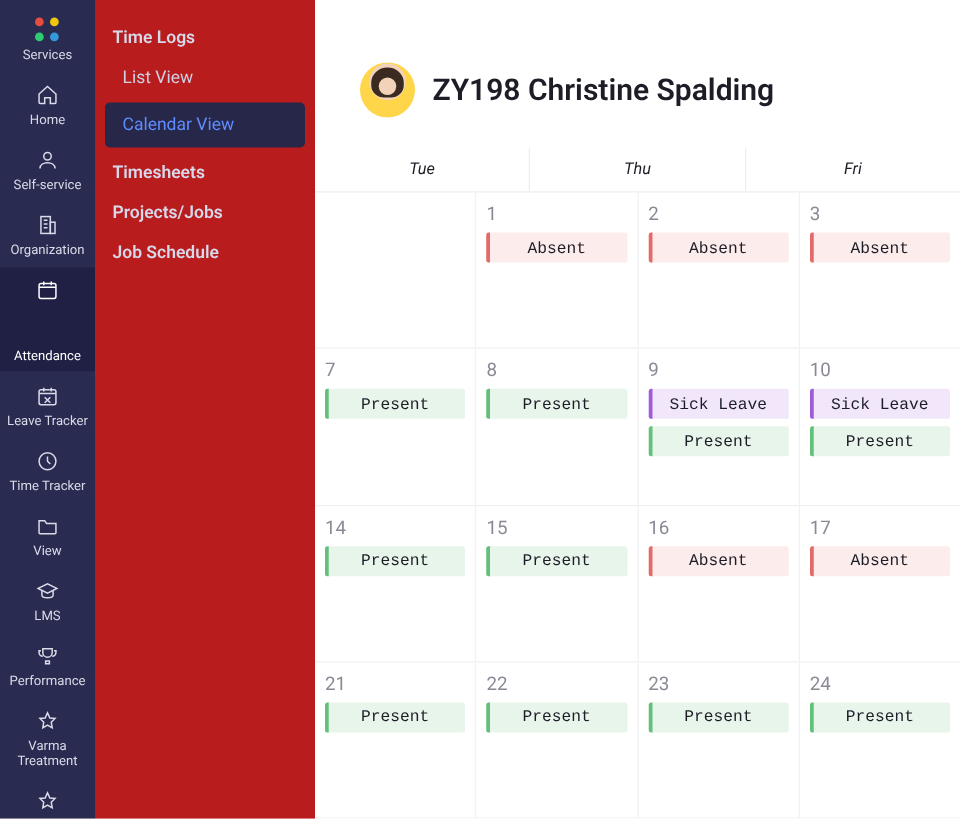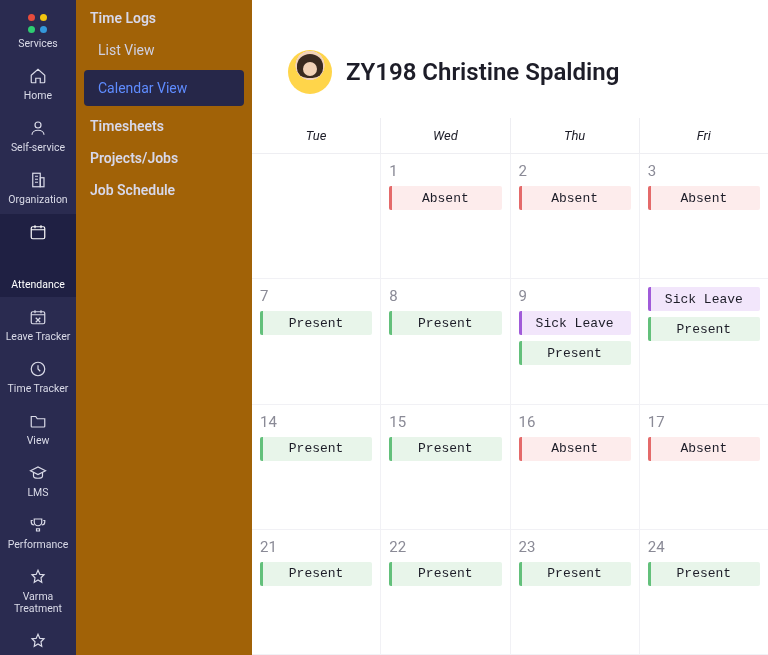--- a/index.html
+++ b/index.html
@@ -41,23 +41,23 @@
   }
   .rail-item svg { stroke:#dadbe8; fill:none; stroke-width:1.6; }
   .rail-item.active svg { stroke:#fff; }
   .brand-dots { width:20px; height:20px; display:grid; grid-template-columns:1fr 1fr; grid-template-rows:1fr 1fr; gap:3px; }
   .brand-dots span { width:7px; height:7px; border-radius:50%; }
   .d1{background:#e74c3c;} .d2{background:#f1c40f;} .d3{background:#2ecc71;} .d4{background:#3498db;}
 
   
   .subnav {
     width: 176px;
-    background: #a16207;
+    background: #b91c1c;
     color:#cfd0e3;
-    padding-top:0;
+    padding-top:12px;
   }
   .subnav-group-title {
     font-size: 14px;
     font-weight: 600;
     color:#d7d8ea;
     padding: 10px 14px 6px;
     cursor:pointer;
   }
   .subnav-item {
     font-size: 14px;
@@ -284,21 +284,20 @@
 
 <div class="main">
   <div class="header">
     <div class="avatar"></div>
     <div class="user-title">ZY198 Christine Spalding</div>
   </div>
 
   <div class="calendar">
     <div class="cal-head">
       <div class="dow">Tue</div>
-      <div class="dow">Wed</div>
       <div class="dow">Thu</div>
       <div class="dow">Fri</div>
     </div>
     <div class="cal-body" id="cal-body">
         <div class="cal-row">
           <div class="cal-cell">
             <div class="cell-date"></div>
           </div>
           <div class="cal-cell">
             <div class="cell-date">1</div>
@@ -321,20 +320,21 @@
           <div class="cal-cell">
             <div class="cell-date">8</div>
             <div class="status present">Present</div>
           </div>
           <div class="cal-cell">
             <div class="cell-date">9</div>
             <div class="status sick">Sick Leave</div>
             <div class="status present">Present</div>
           </div>
           <div class="cal-cell">
+            <div class="cell-date">10</div>
             <div class="status sick">Sick Leave</div>
             <div class="status present">Present</div>
           </div>
         </div>
         <div class="cal-row">
           <div class="cal-cell">
             <div class="cell-date">14</div>
             <div class="status present">Present</div>
           </div>
           <div class="cal-cell">

